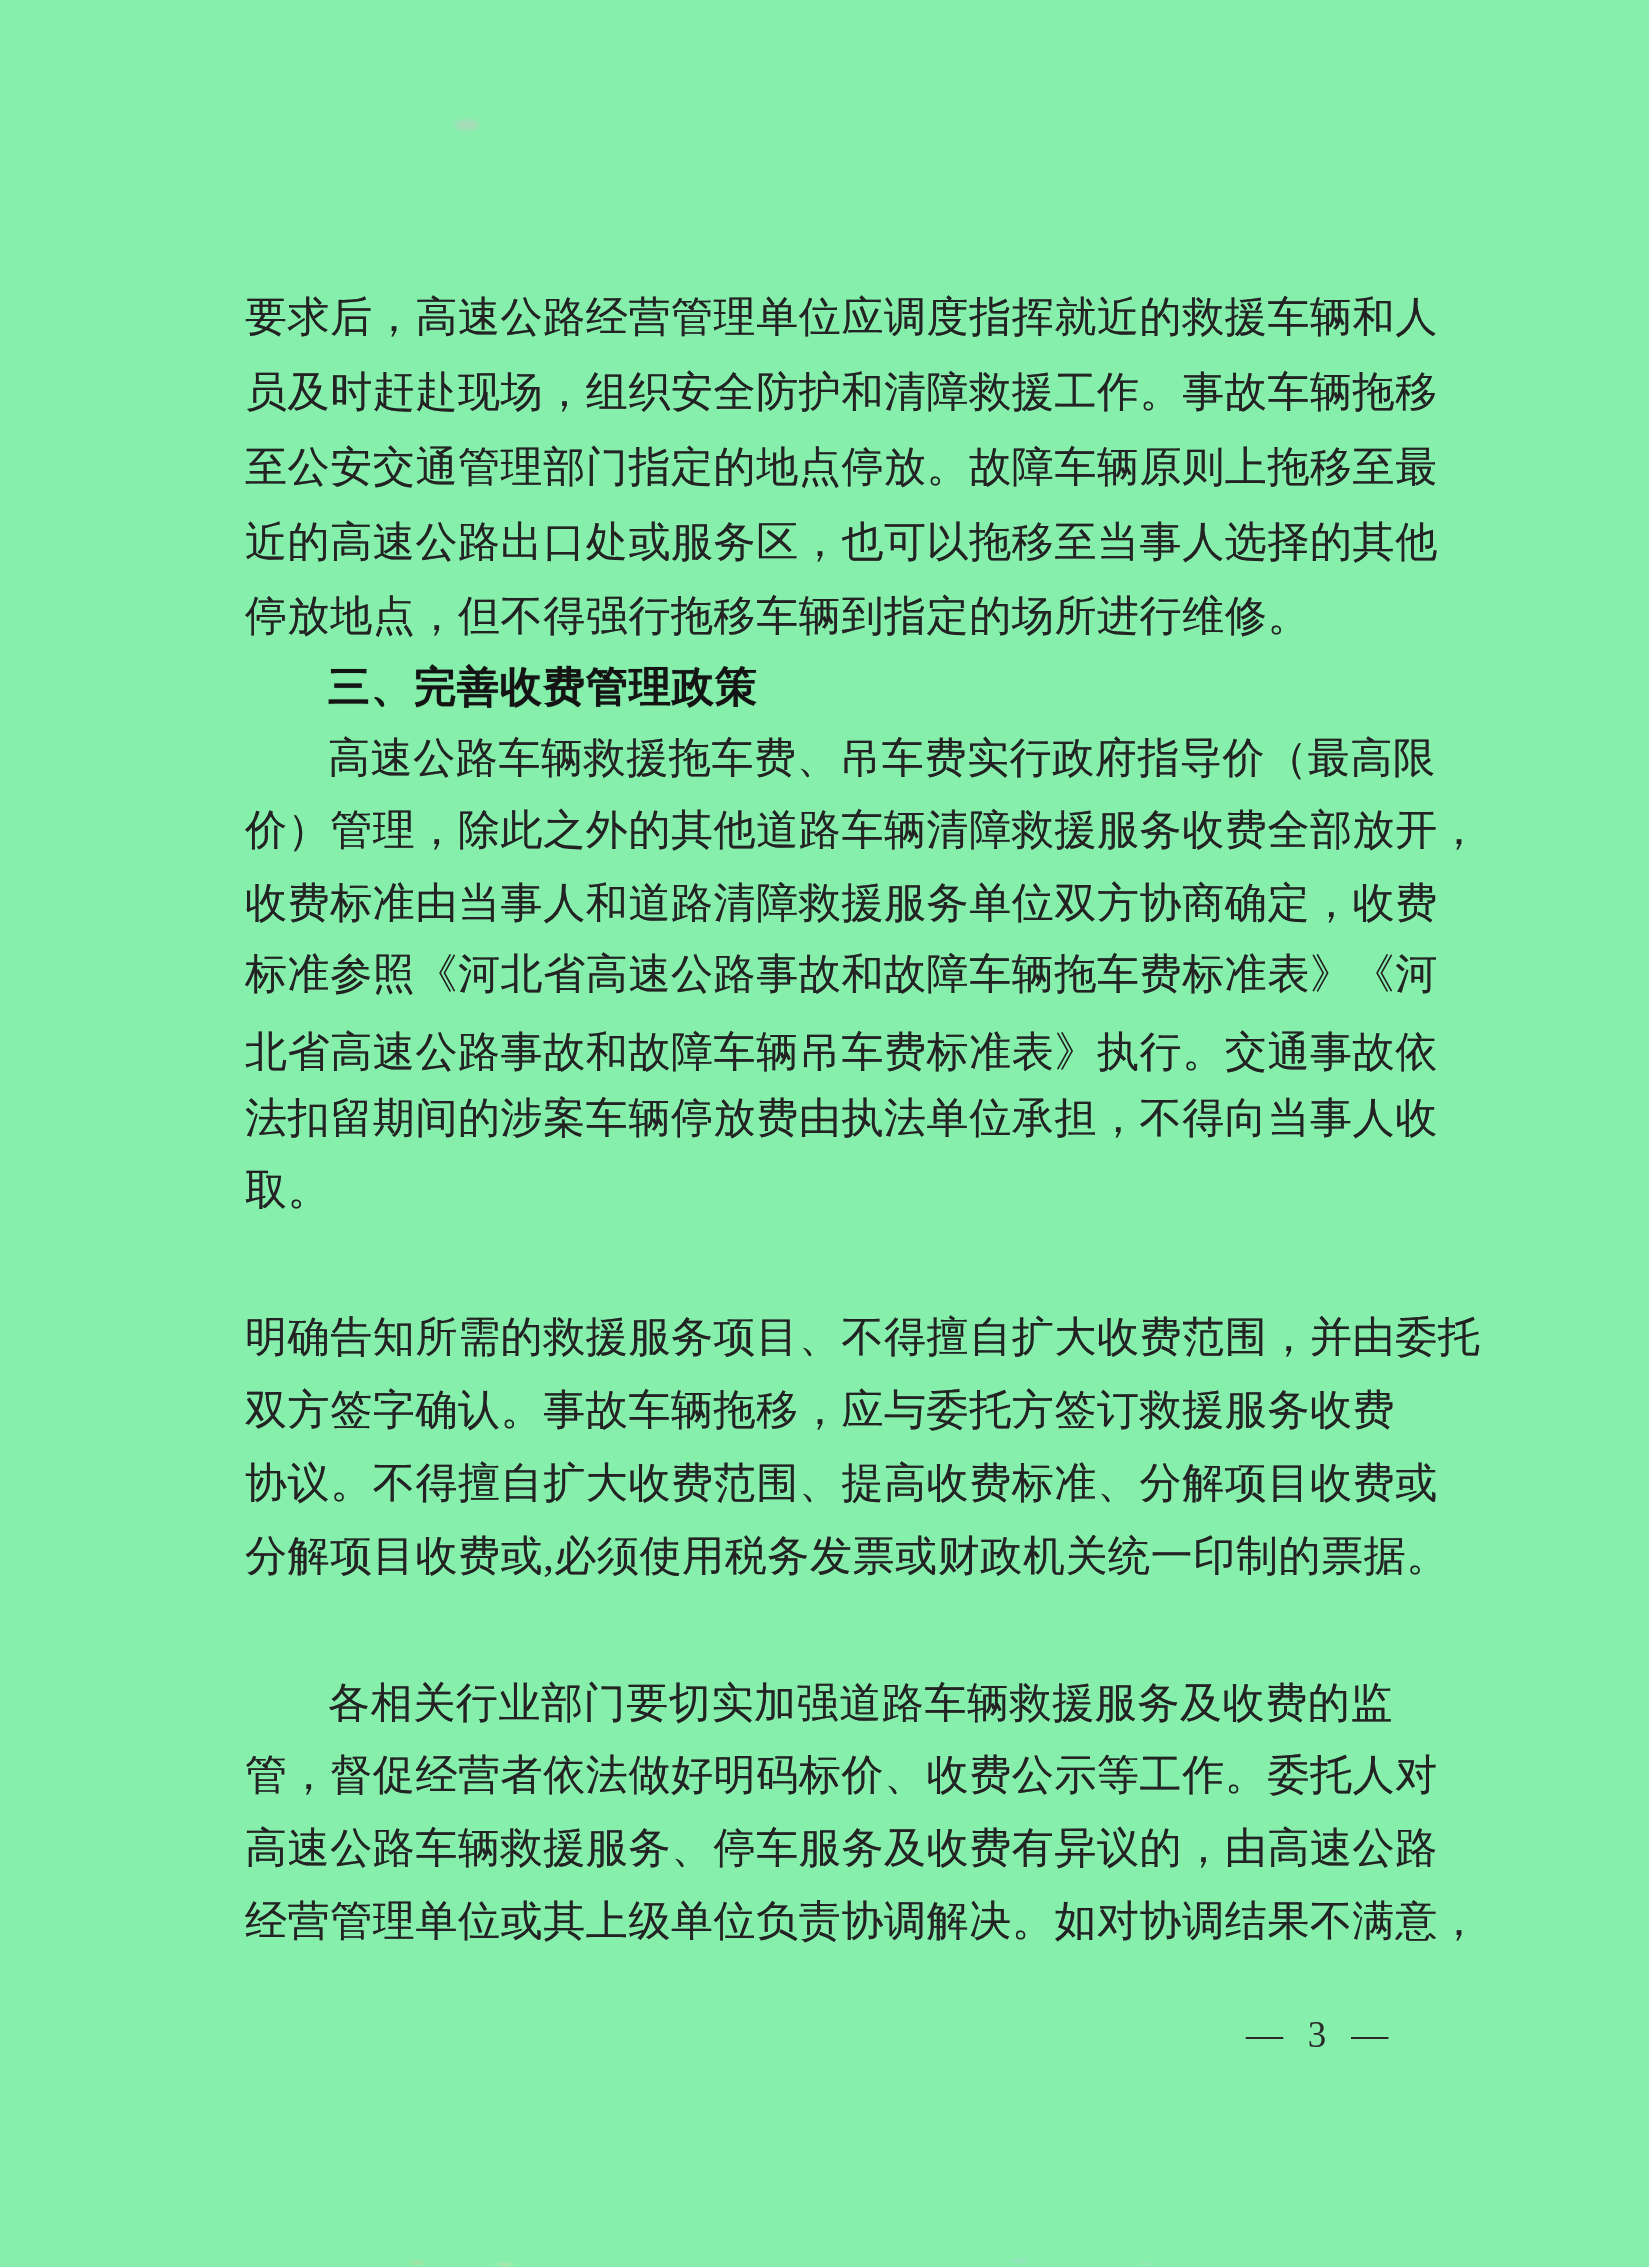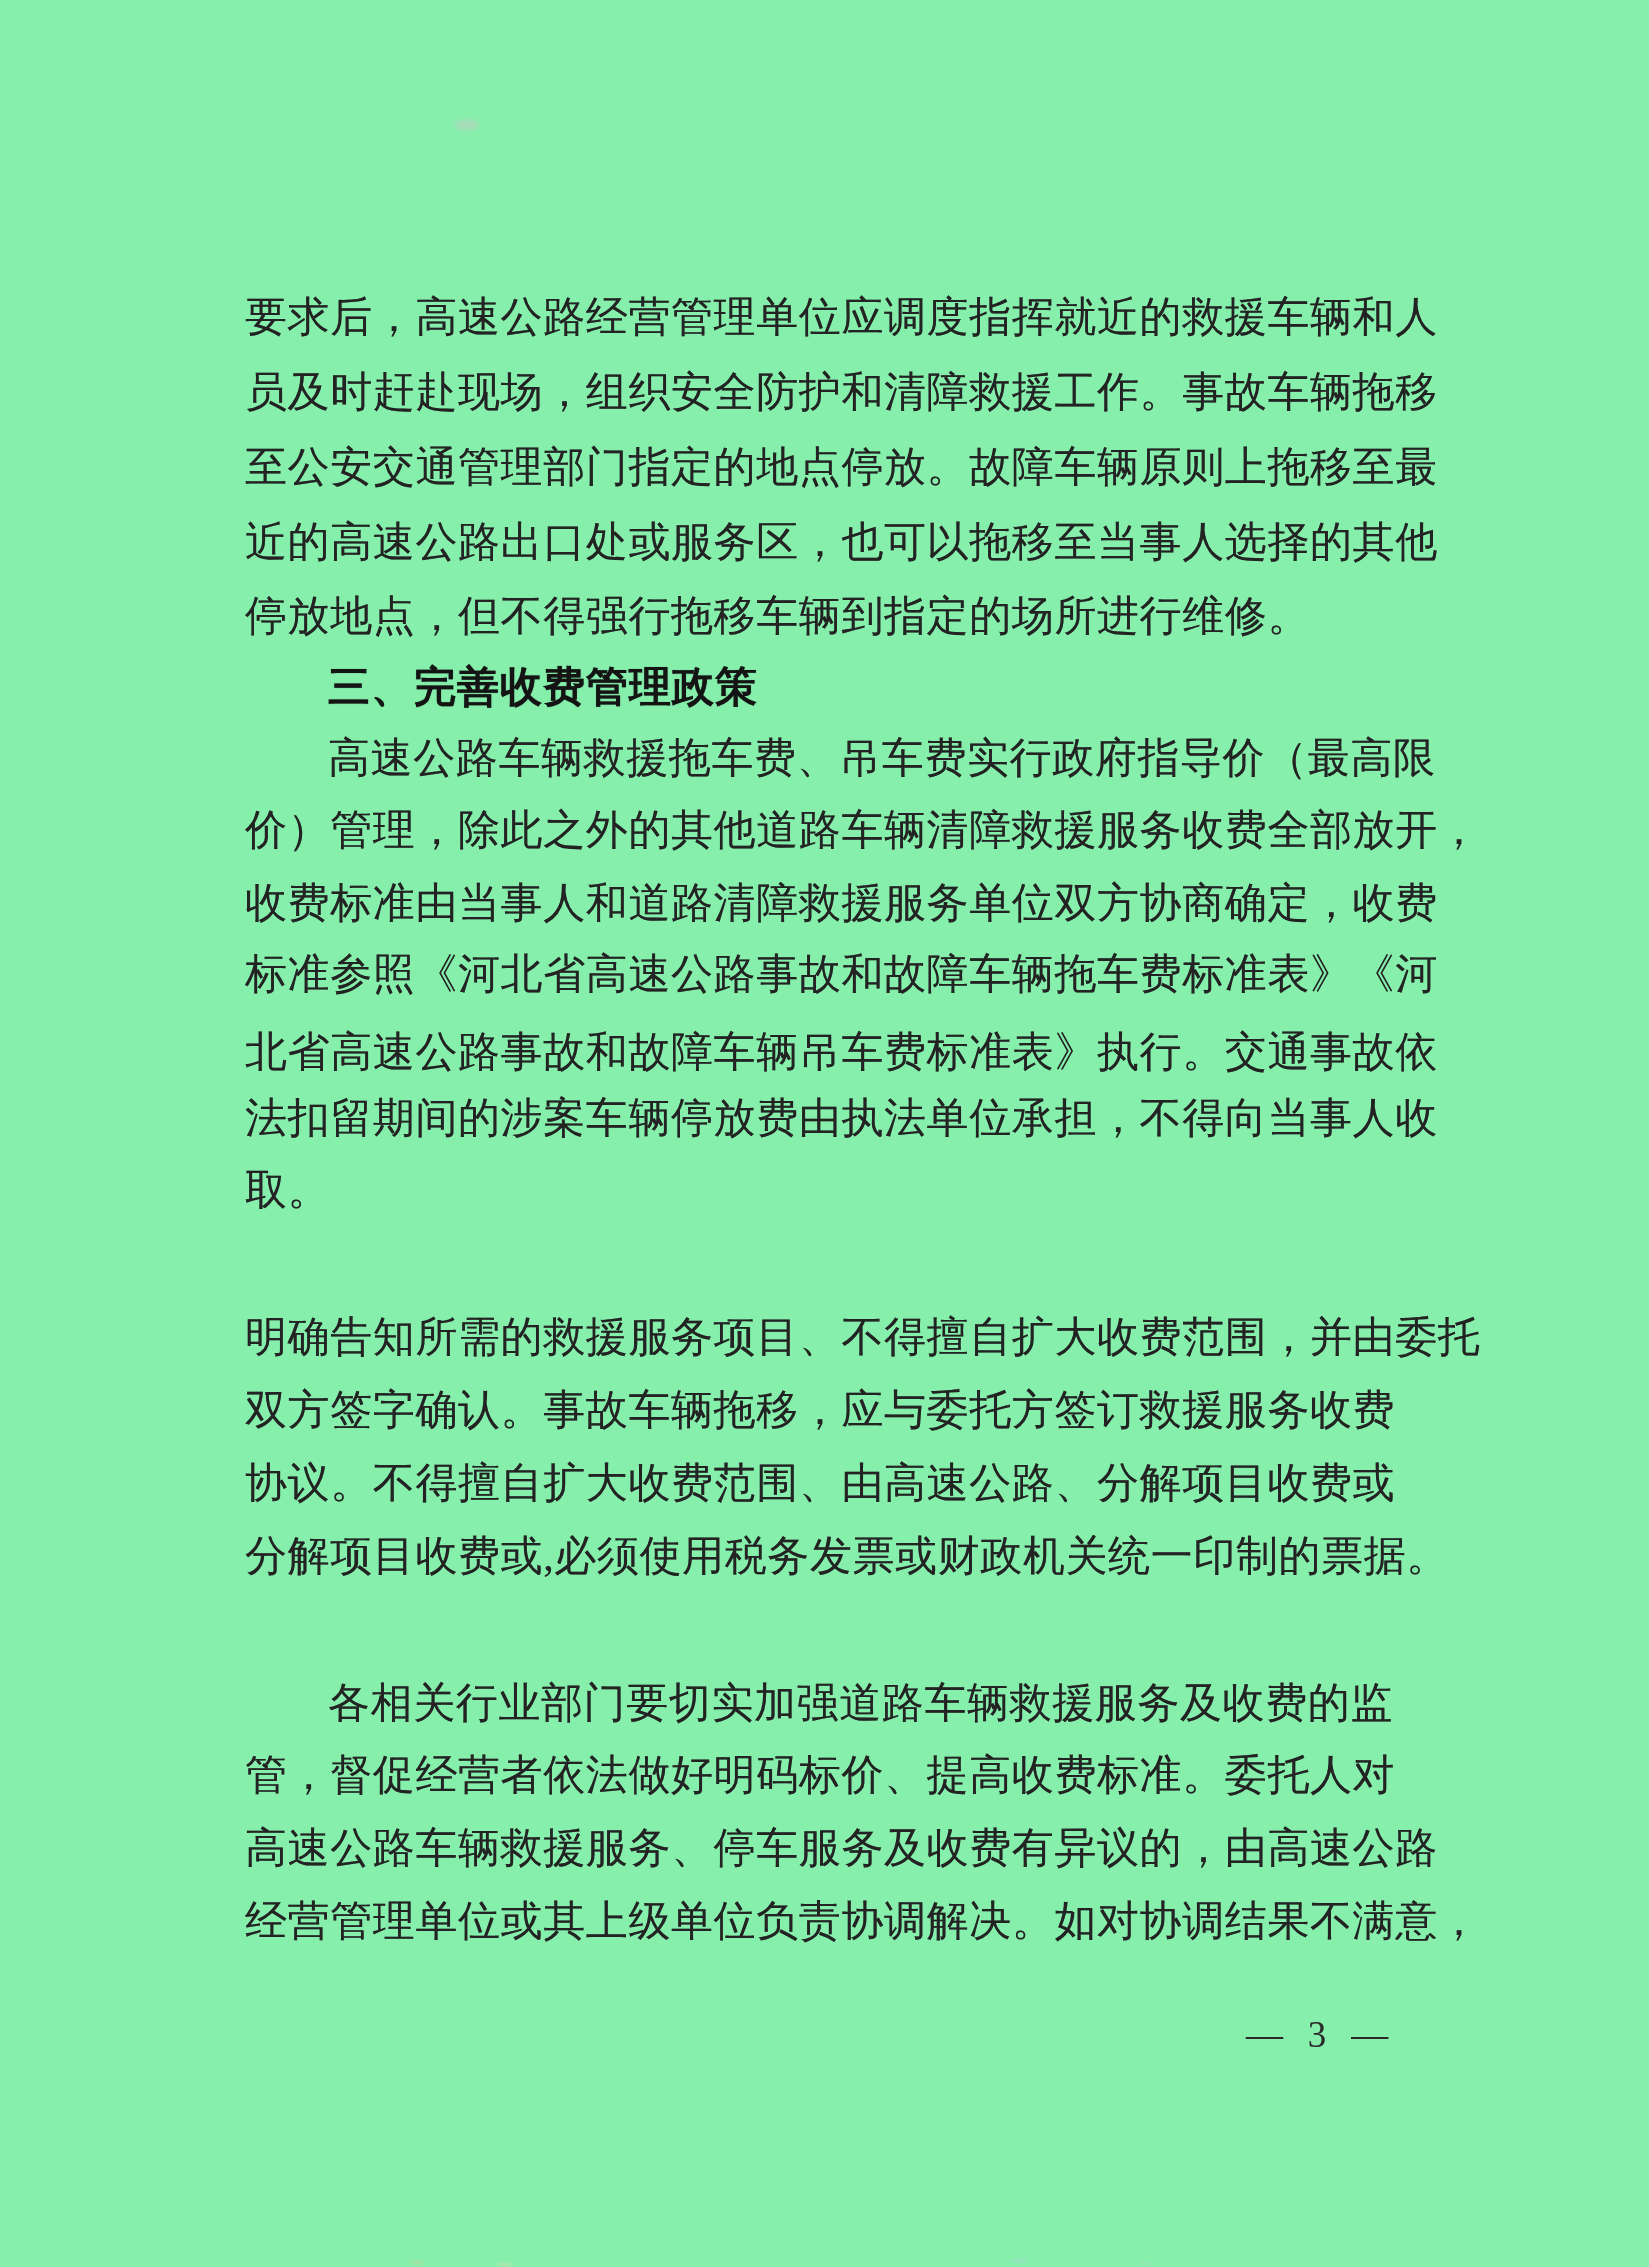--- a/index.html
+++ b/index.html
@@ -88,24 +88,24 @@
     <div class="line heading indent" style="top:666px">三、完善收费管理政策</div>
     <div class="line indent" style="top:737px">高速公路车辆救援拖车费、吊车费实行政府指导价（最高限</div>
     <div class="line" style="top:809px">价）管理，除此之外的其他道路车辆清障救援服务收费全部放开，</div>
     <div class="line" style="top:882px">收费标准由当事人和道路清障救援服务单位双方协商确定，收费</div>
     <div class="line" style="top:953px">标准参照《河北省高速公路事故和故障车辆拖车费标准表》《河</div>
     <div class="line" style="top:1031px">北省高速公路事故和故障车辆吊车费标准表》执行。交通事故依</div>
     <div class="line" style="top:1097px">法扣留期间的涉案车辆停放费由执法单位承担，不得向当事人收</div>
     <div class="line" style="top:1169px">取。</div>
     <div class="line" style="top:1316px">明确告知所需的救援服务项目、不得擅自扩大收费范围，并由委托</div>
     <div class="line" style="top:1389px">双方签字确认。事故车辆拖移，应与委托方签订救援服务收费</div>
-    <div class="line" style="top:1462px">协议。不得擅自扩大收费范围、由高速公路、分解项目收费或</div>
+    <div class="line" style="top:1462px">协议。不得擅自扩大收费范围、提高收费标准、分解项目收费或</div>
     <div class="line" style="top:1535px">分解项目收费或,必须使用税务发票或财政机关统一印制的票据。</div>
     <div class="line indent" style="top:1682px">各相关行业部门要切实加强道路车辆救援服务及收费的监</div>
-    <div class="line" style="top:1754px">管，督促经营者依法做好明码标价、提高收费标准。委托人对</div>
+    <div class="line" style="top:1754px">管，督促经营者依法做好明码标价、收费公示等工作。委托人对</div>
     <div class="line" style="top:1827px">高速公路车辆救援服务、停车服务及收费有异议的，由高速公路</div>
     <div class="line" style="top:1900px">经营管理单位或其上级单位负责协调解决。如对协调结果不满意，</div>
   </div>
 
   <div class="page-number">— 3 —</div>
 
   <div class="scan-noise-bottom"></div>
 </div>
 
 

